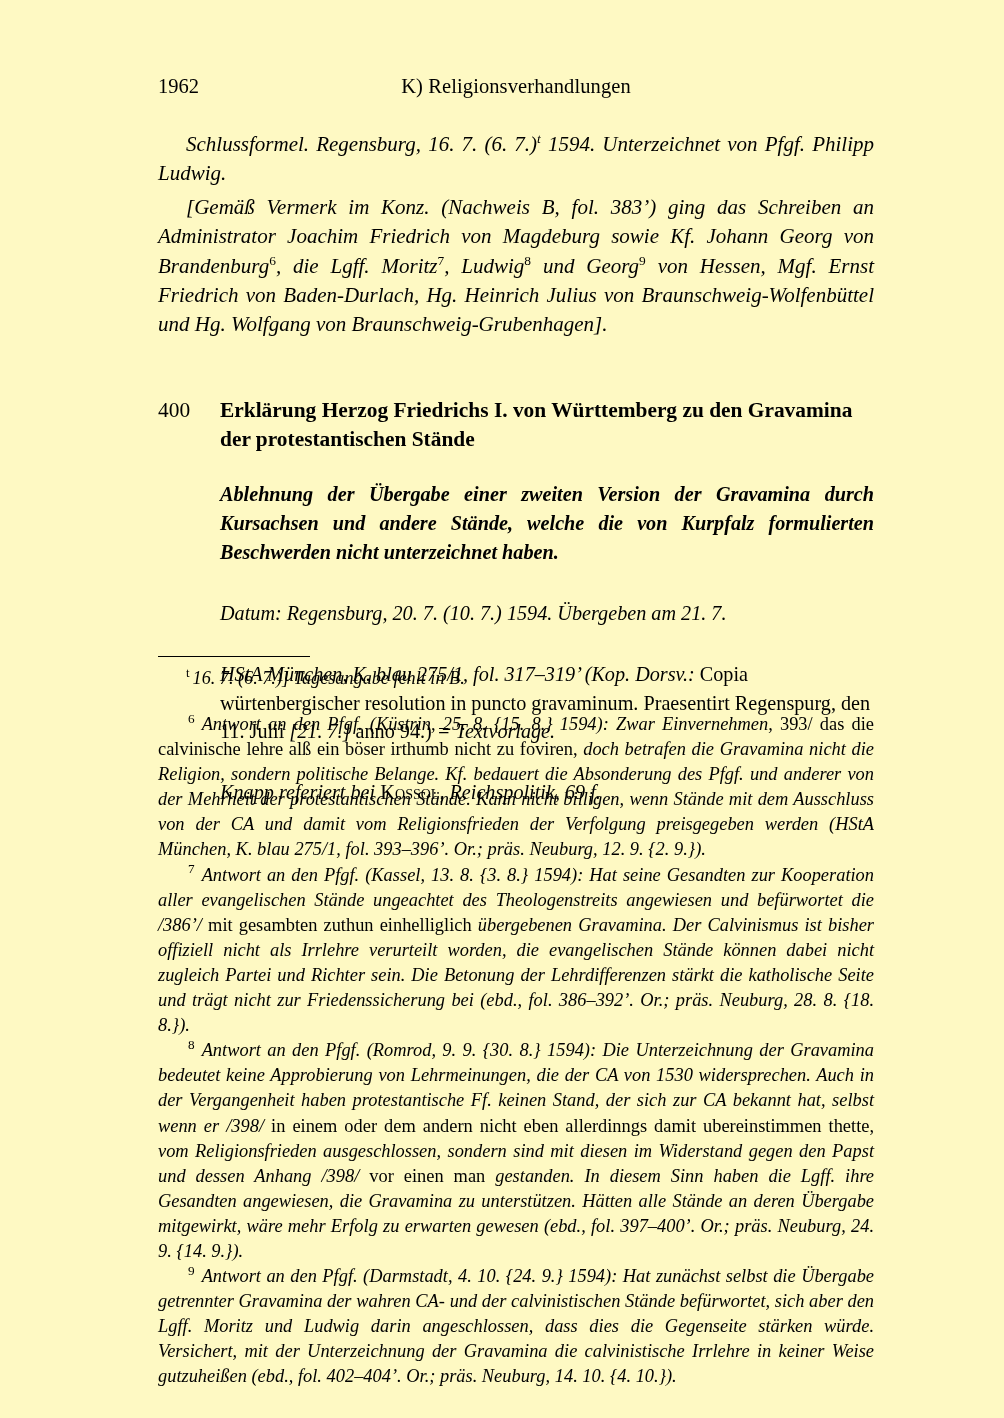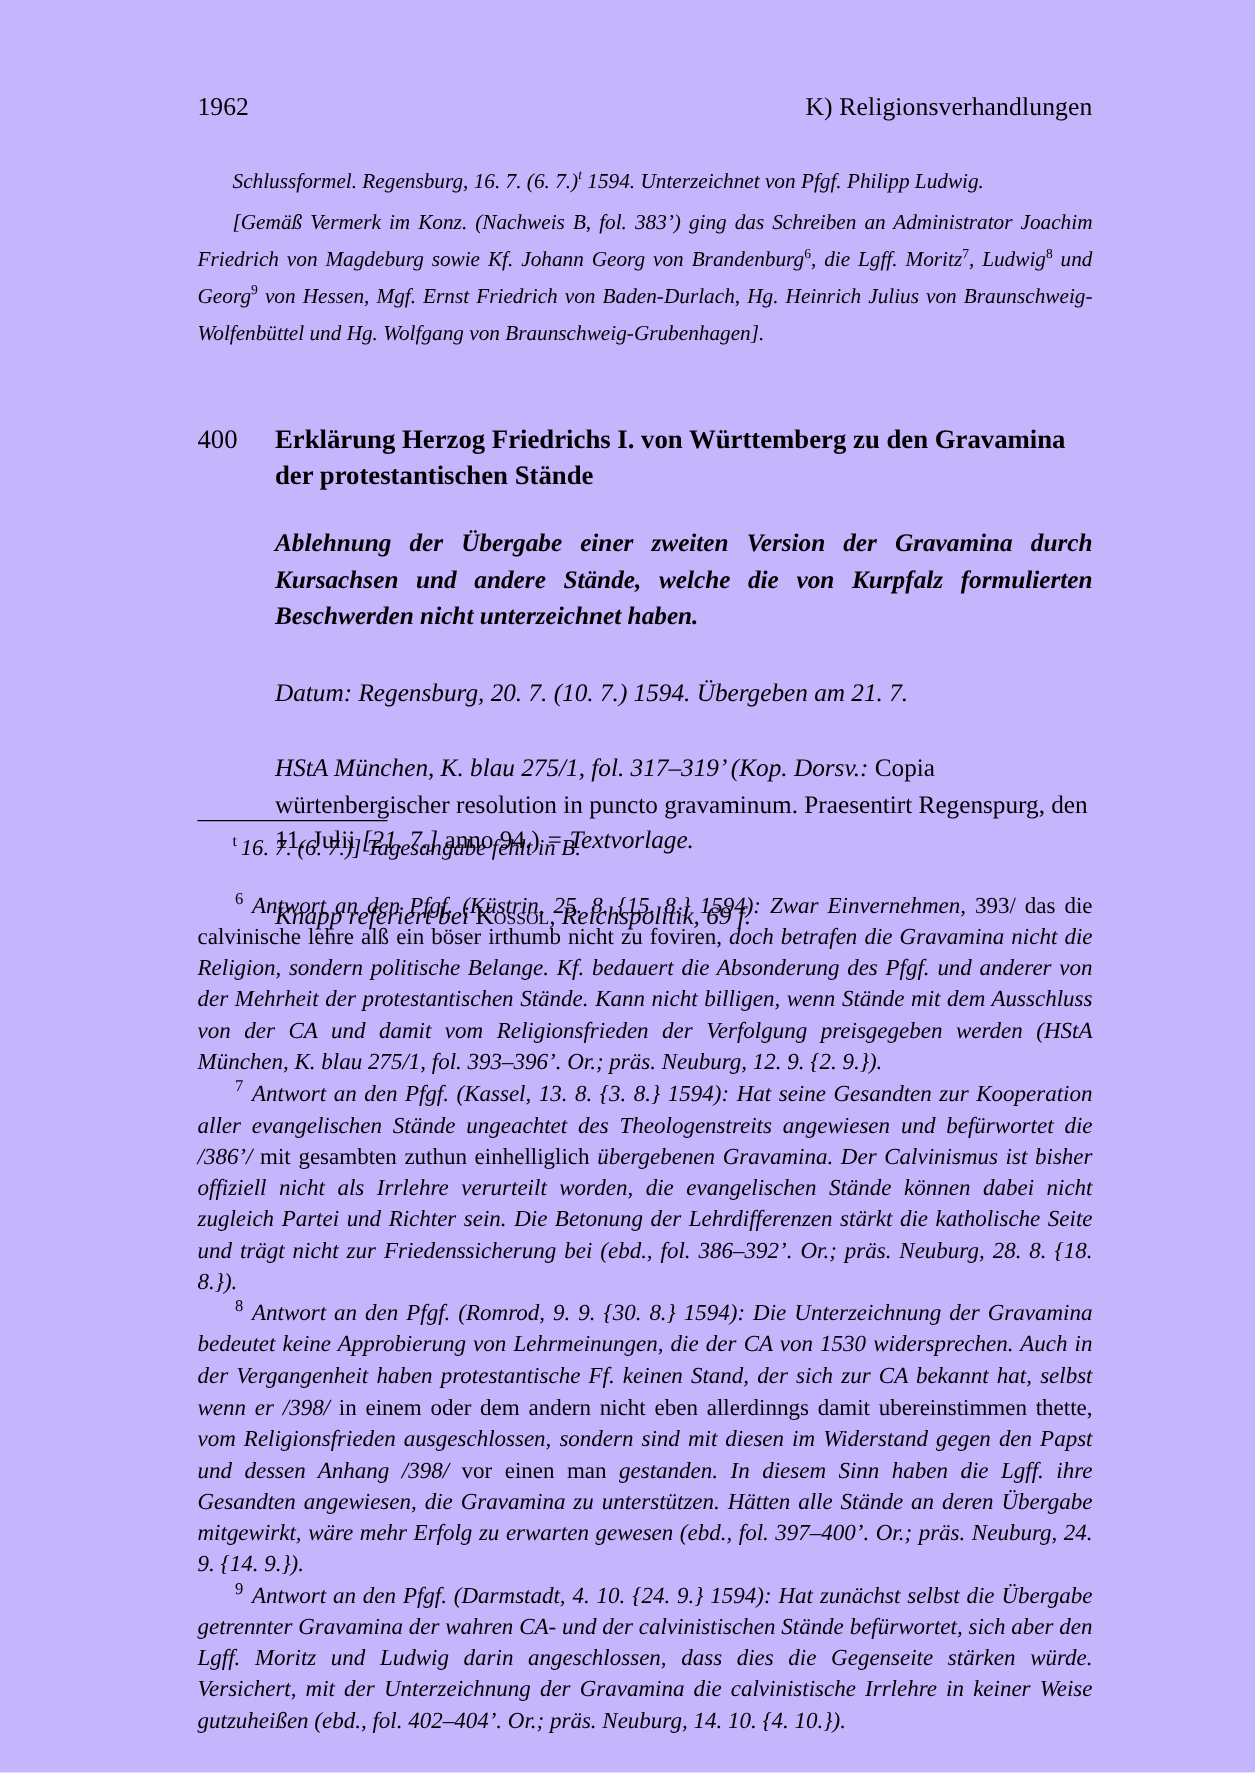--- a/index.html
+++ b/index.html
@@ -10,21 +10,21 @@
   }
   body {
     font-family: "Liberation Serif", "DejaVu Serif", serif;
     color: #000000;
   }
   .page {
     position: relative;
     width: 1004px;
     height: 1418px;
     margin: 0 auto;
-    background: #c4b5fd;
+    background: #fef9c3;
     overflow: hidden;
     box-sizing: border-box;
   }
   .content {
     position: absolute;
     left: 158px;
     top: 72px;
     width: 716px;
   }
 
@@ -38,32 +38,32 @@
   .folio {
     position: absolute;
     left: 0;
     top: 0;
   }
   .head-title {
     position: absolute;
     left: 0;
     right: 0;
     top: 0;
-    text-align: right;
+    text-align: center;
     letter-spacing: 0.1px;
   }
 
   
   .main-block {
     margin-top: 24px;
   }
   p.body-para {
     margin: 0;
     font-style: italic;
-    font-size: 17px;
+    font-size: 21px;
     line-height: 29.4px;
     text-align: justify;
     text-indent: 28px;
     hyphens: manual;
   }
   p.body-para + p.body-para {
     margin-top: 4px;
   }
   .sup {
     font-size: 0.64em;

